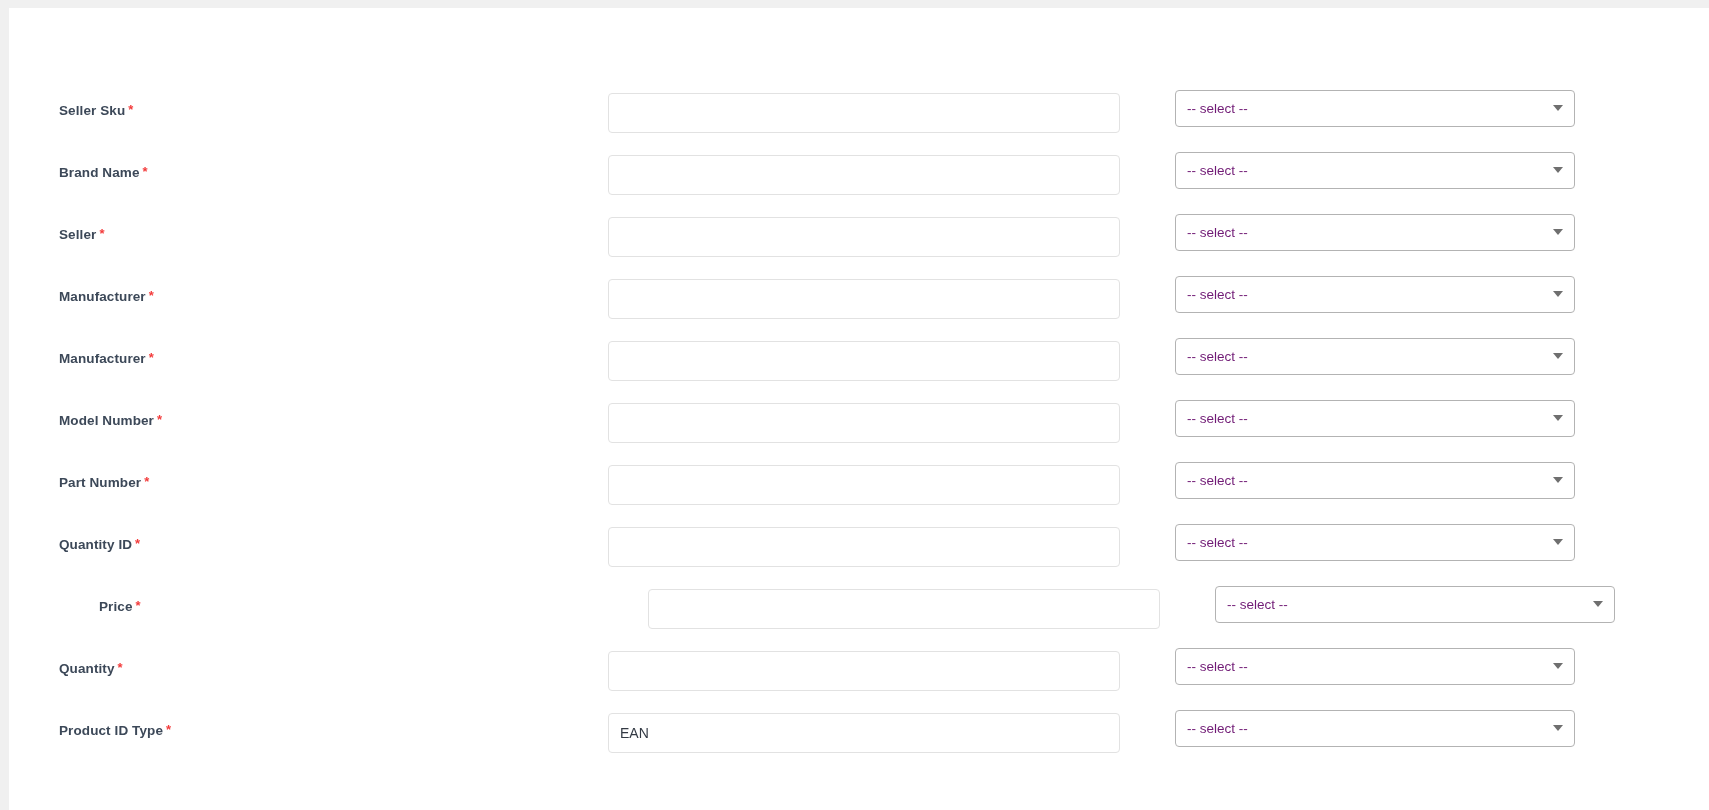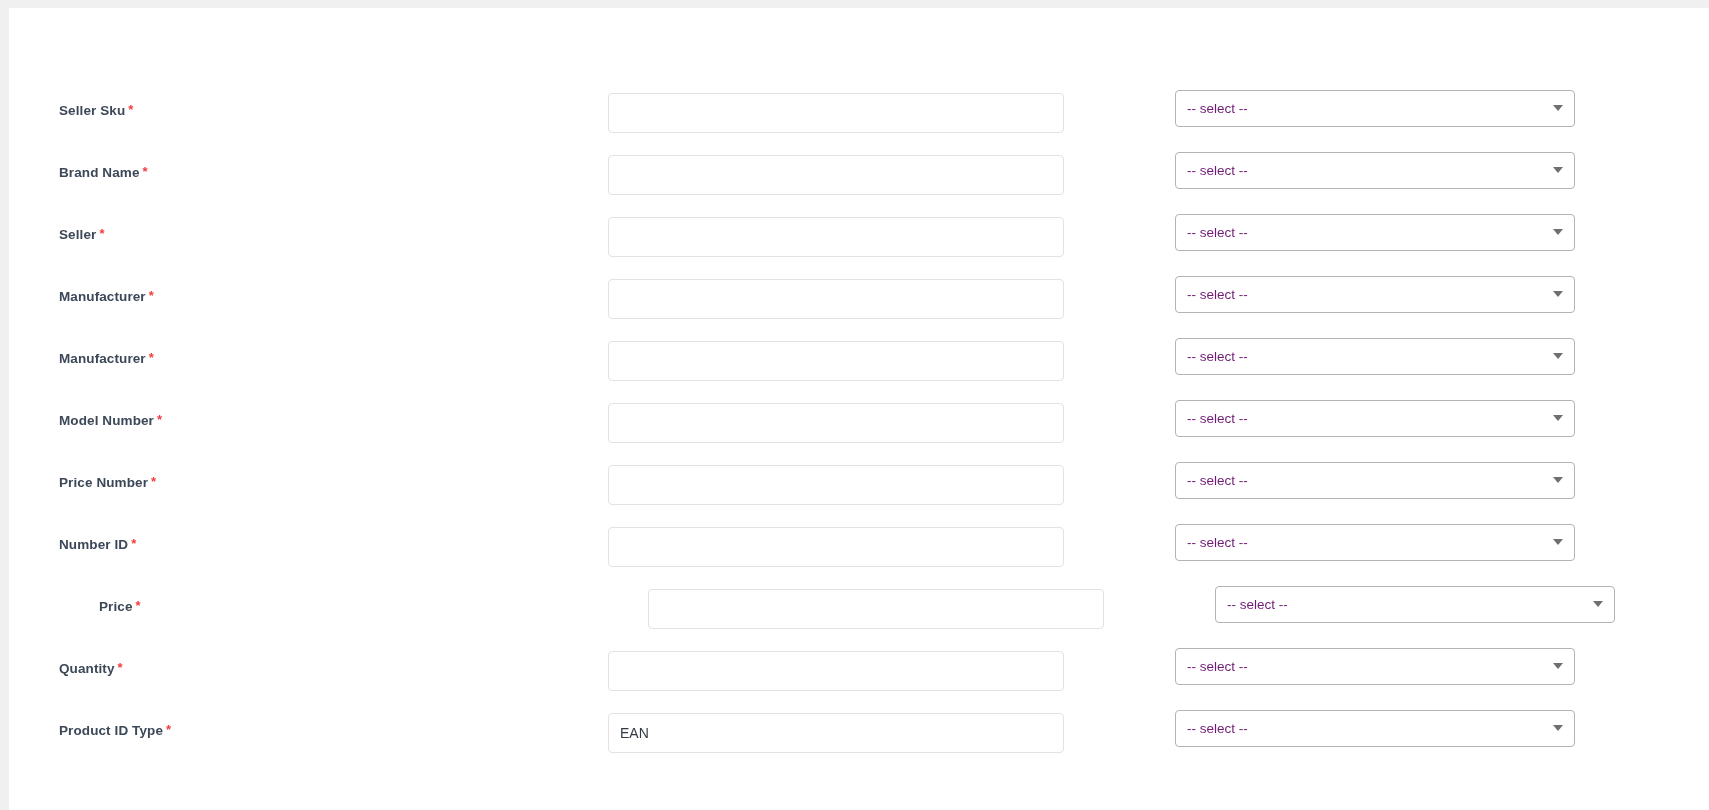--- a/index.html
+++ b/index.html
@@ -68,21 +68,21 @@
     font-size: 13px;
     margin-left: 3px;
     vertical-align: 1px;
   }
 
   
   .text-input {
     position: absolute;
     left: 581px;
     top: 4px;
-    width: 456px;
+    width: 512px;
     height: 40px;
     padding: 0 11px;
     border: 1px solid #e2e2e2;
     border-radius: 4px;
     background: #ffffff;
     font-size: 14px;
     color: #333a44;
     line-height: 38px;
     outline: none;
     font-family: "Liberation Sans", "DejaVu Sans", sans-serif;
@@ -175,29 +175,29 @@
         </div>
         <div class="form-row" style="top: 391px;">
           <label class="field-label"><span>Model Number</span><span class="required-asterisk">*</span></label>
           <input type="text" class="text-input" value="" placeholder="" style="">
           <div class="select-wrap">
             <div class="select-box">-- select --</div>
             <span class="select-arrow"></span>
           </div>
         </div>
         <div class="form-row" style="top: 453px;">
-          <label class="field-label"><span>Price Number</span><span class="required-asterisk">*</span></label>
+          <label class="field-label"><span>Part Number</span><span class="required-asterisk">*</span></label>
           <input type="text" class="text-input" value="" placeholder="" style="">
           <div class="select-wrap">
             <div class="select-box">-- select --</div>
             <span class="select-arrow"></span>
           </div>
         </div>
         <div class="form-row" style="top: 515px;">
-          <label class="field-label"><span>Number ID</span><span class="required-asterisk">*</span></label>
+          <label class="field-label"><span>Quantity ID</span><span class="required-asterisk">*</span></label>
           <input type="text" class="text-input" value="" placeholder="" style="">
           <div class="select-wrap">
             <div class="select-box">-- select --</div>
             <span class="select-arrow"></span>
           </div>
         </div>
         <div class="form-row" style="top: 577px; margin-left: 40px;">
           <label class="field-label"><span>Price</span><span class="required-asterisk">*</span></label>
           <input type="text" class="text-input" value="" placeholder="" style="">
           <div class="select-wrap">

